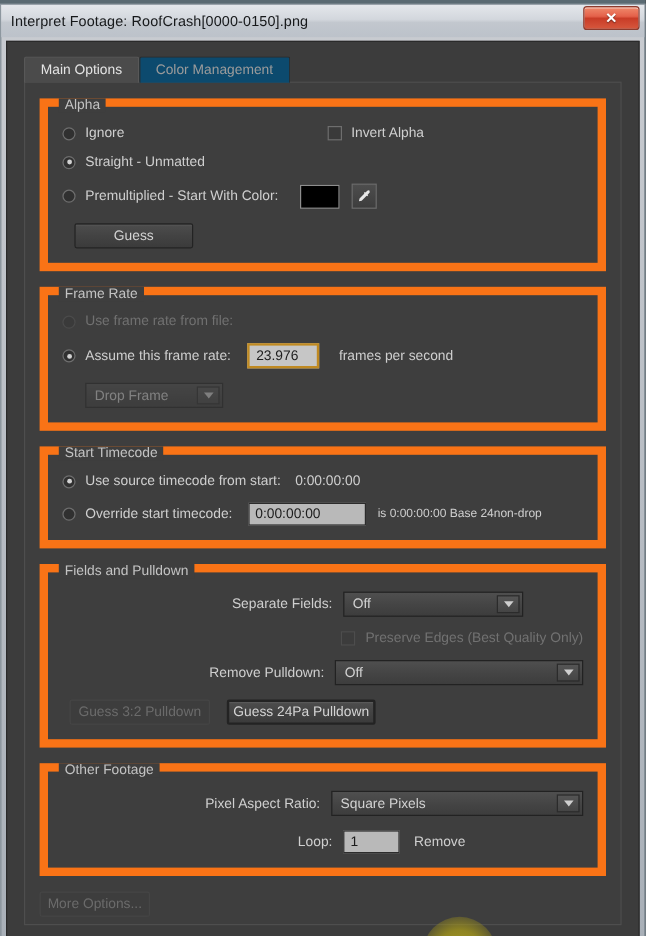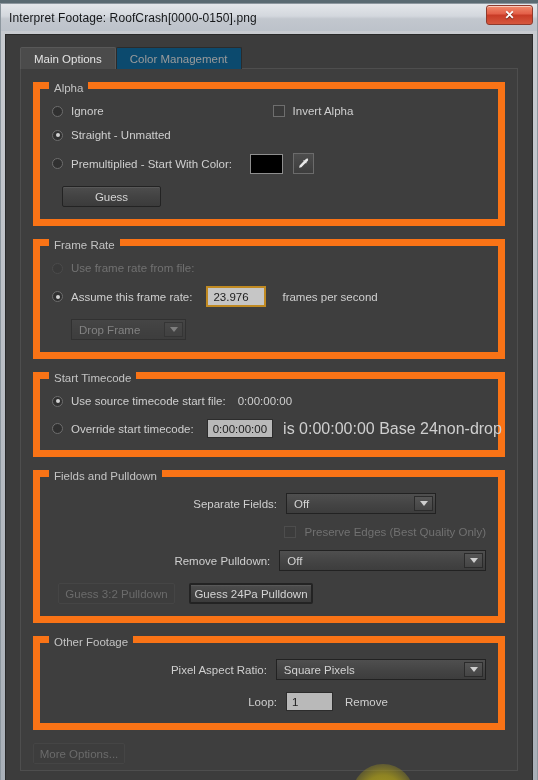--- a/index.html
+++ b/index.html
@@ -393,31 +393,31 @@
               </span>
           </div>
         </div>
       </div>
 
       <div class="group">
         <div class="legend">Start Timecode</div>
 
         <div class="row">
           <div class="radio on"></div>
-          <div class="lbl">Use source timecode start file:</div>
+          <div class="lbl">Use source timecode from start:</div>
           <div class="lbl" style="margin-left:12px;">0:00:00:00</div>
         </div>
 
         <div class="row">
           <div class="radio"></div>
           <div class="lbl">Override start timecode:</div>
           <div class="input" style="width:98px; margin-left:13px;">
             <span>0:00:00:00</span>
           </div>
-          <div class="lbl" style="margin-left:10px; font-size:16px;text-align:center;">is 0:00:00:00  Base 24non-drop</div>
+          <div class="lbl" style="margin-left:10px; font-size:10px;text-align:center;">is 0:00:00:00  Base 24non-drop</div>
         </div>
       </div>
 
       <div class="group">
         <div class="legend">Fields and Pulldown</div>
 
         <div class="row" style="justify-content:flex-start;align-items:center;">
           <div class="lbl plain" style="width:225px; text-align:right;">Separate Fields:</div>
           <div class="select" style="width:150px; margin-left:9px;">
             <span class="val">Off</span>

